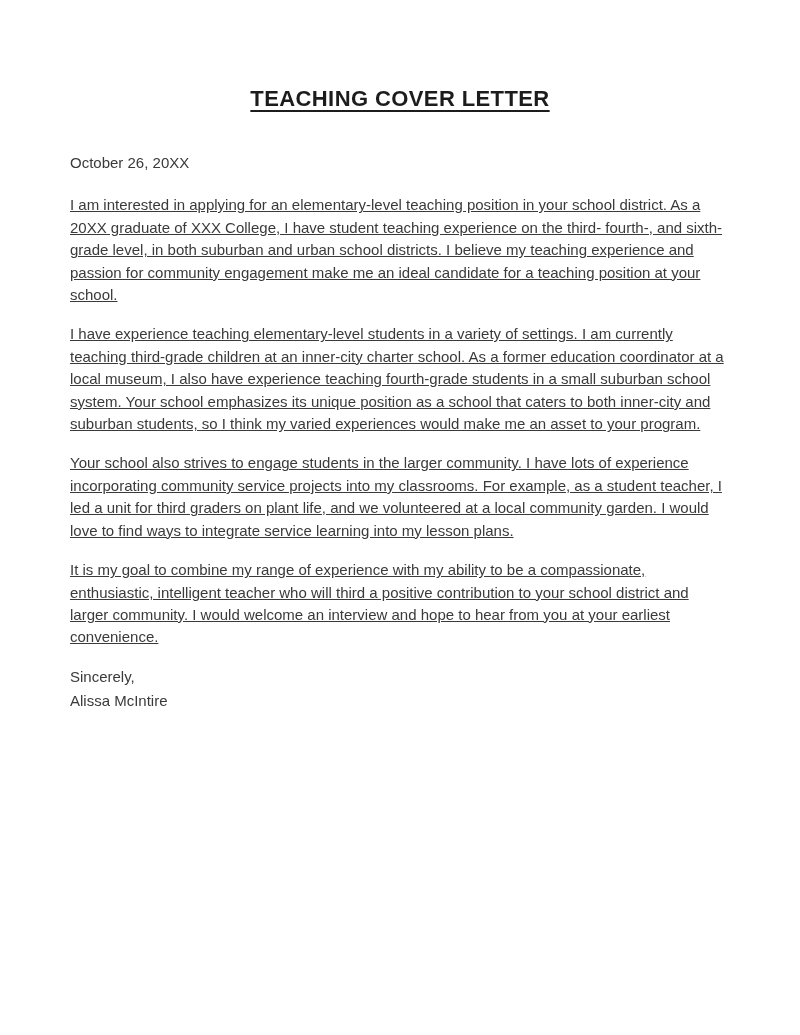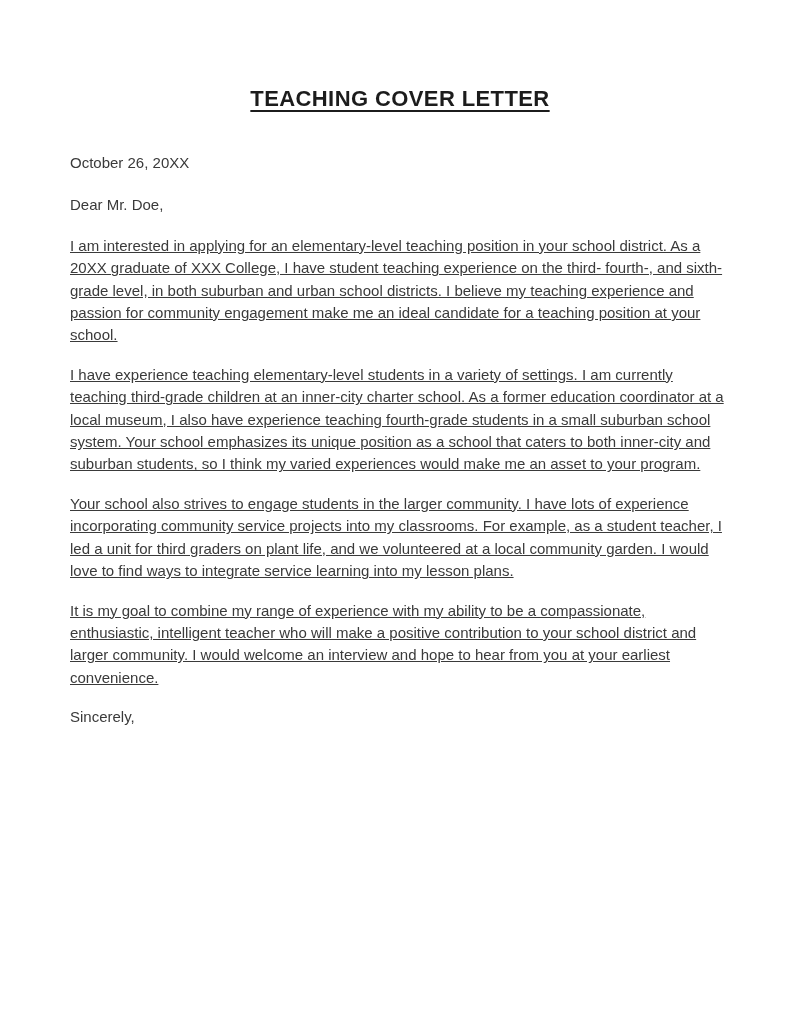--- a/index.html
+++ b/index.html
@@ -43,27 +43,27 @@
 </style>
 </head>
 <body>
 
 <div class="page">
 
   <h1 class="doc-title">TEACHING COVER LETTER</h1>
 
   <p class="line date-line">October 26, 20XX</p>
 
-  <p class="line salutation">Dear Mr. Doe,</p>
 
   <p class="para">I am interested in applying for an elementary-level teaching position in your school district. As a 20XX graduate of XXX College, I have student teaching experience on the third- fourth-, and sixth-grade level, in both suburban and urban school districts. I believe my teaching experience and passion for community engagement make me an ideal candidate for a teaching position at your school.</p>
 
   <p class="para">I have experience teaching elementary-level students in a variety of settings. I am currently teaching third-grade children at an inner-city charter school. As a former education coordinator at a local museum, I also have experience teaching fourth-grade students in a small suburban school system. Your school emphasizes its unique position as a school that caters to both inner-city and suburban students, so I think my varied experiences would make me an asset to your program.</p>
 
   <p class="para">Your school also strives to engage students in the larger community. I have lots of experience incorporating community service projects into my classrooms. For example, as a student teacher, I led a unit for third graders on plant life, and we volunteered at a local community garden. I would love to find ways to integrate service learning into my lesson plans.</p>
 
-  <p class="para">It is my goal to combine my range of experience with my ability to be a compassionate, enthusiastic, intelligent teacher who will make a positive contribution to your school district and larger community. I would welcome an interview and hope to hear from you at your earliest convenience.</p>
+  <p class="para">It is my goal to combine my range of experience with my ability to be a compassionate, enthusiastic, intelligent teacher who will third a positive contribution to your school district and larger community. I would welcome an interview and hope to hear from you at your earliest convenience.</p>
 
   <p class="line closing">Sincerely,</p>
 
 
+  <p class="line">Alissa McIntire</p>
 
 </div>
 
 </body></html>

